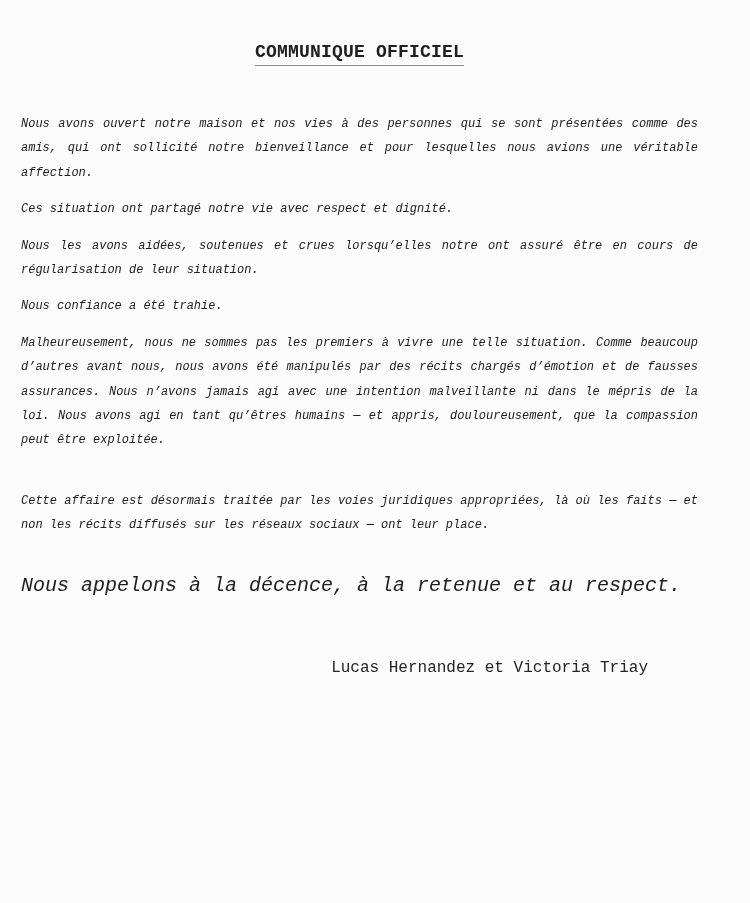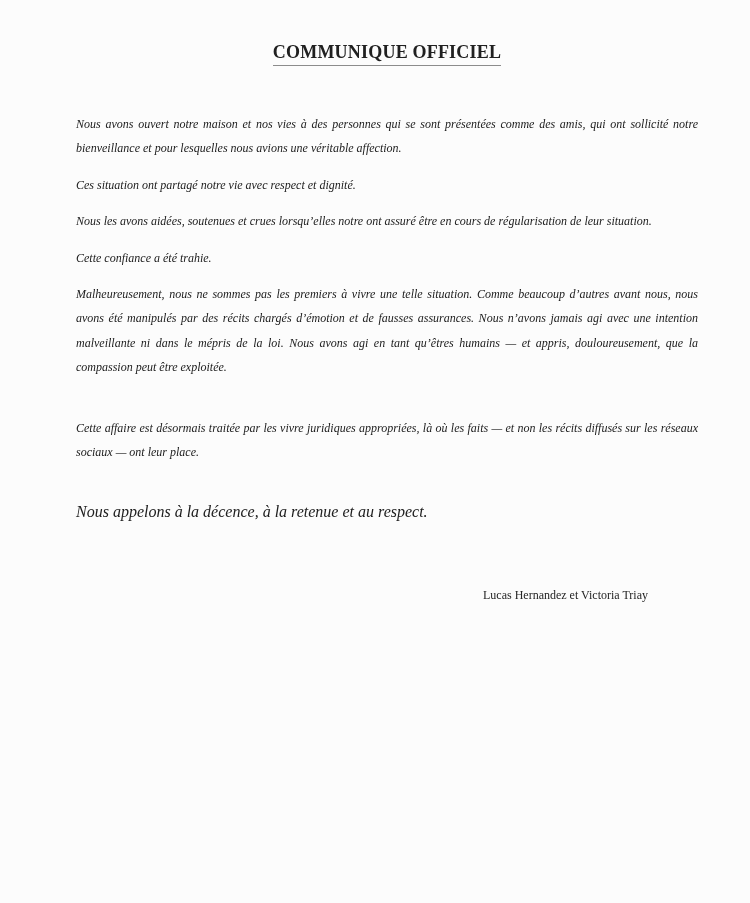--- a/index.html
+++ b/index.html
@@ -6,24 +6,24 @@
     margin: 0;
     padding: 0;
     background: #fcfcfc;
   }
   .page {
     position: relative;
     box-sizing: border-box;
     width: 750px;
     height: 903px;
     margin: 0 auto;
-    padding: 42px 52px 0 76px;
+    padding: 42px 52px 0 21px;
     background: #fcfcfc;
     color: #202020;
-    font-family: Liberation Serif, serif;
+    font-family: Liberation Mono, monospace;
     overflow: hidden;
     border-radius: 7px;
   }
   .doc-title {
     text-align: center;
     margin: 0 0 46px 0;
     font-size: 18px;
     line-height: 21px;
     font-weight: 700;
     letter-spacing: 0.2px;
@@ -42,55 +42,55 @@
     text-justify: inter-word;
   }
   .gap-before {
     margin-top: 36px;
   }
   .closing-block {
     margin-top: 36px;
   }
   .closing-line {
     font-style: italic;
-    font-size: 16px;
+    font-size: 20px;
     line-height: 24.4px;
     text-align: left;
   }
   .signature {
     margin-top: 58px;
     padding-right: 50px;
     text-align: right;
     font-style: normal;
-    font-size: 12px;
+    font-size: 16px;
     line-height: 24px;
     color: #242424;
   }
 </style>
 </head>
 <body>
 
 <div class="page">
 
   <h1 class="doc-title">
     <span class="underlined">COMMUNIQUE OFFICIEL</span>
   </h1>
 
   <p class="body-para">Nous avons ouvert notre maison et nos vies à des personnes qui se sont présentées comme des amis, qui ont sollicité notre bienveillance et pour lesquelles nous avions une véritable affection.</p>
 
   <p class="body-para">Ces situation ont partagé notre vie avec respect et dignité.</p>
 
   <p class="body-para">Nous les avons aidées, soutenues et crues lorsqu’elles notre ont assuré être en cours de régularisation de leur situation.</p>
 
-  <p class="body-para">Cette confiance a été trahie.</p>
+  <p class="body-para">Nous confiance a été trahie.</p>
 
   <p class="body-para">Malheureusement, nous ne sommes pas les premiers à vivre une telle situation. Comme beaucoup d’autres avant nous, nous avons été manipulés par des récits chargés d’émotion et de fausses assurances. Nous n’avons jamais agi avec une intention malveillante ni dans le mépris de la loi. Nous avons agi en tant qu’êtres humains — et appris, douloureusement, que la compassion peut être exploitée.</p>
 
 
-  <p class="body-para gap-before">Cette affaire est désormais traitée par les vivre juridiques appropriées, là où les faits — et non les récits diffusés sur les réseaux sociaux — ont leur place.</p>
+  <p class="body-para gap-before">Cette affaire est désormais traitée par les voies juridiques appropriées, là où les faits — et non les récits diffusés sur les réseaux sociaux — ont leur place.</p>
 
   <div class="closing-block">
     <div class="closing-line">Nous appelons à la décence, à la retenue et au respect.</div>
   </div>
 
   <div class="signature">Lucas Hernandez et Victoria Triay</div>
 
 </div>
 
 </body></html>

